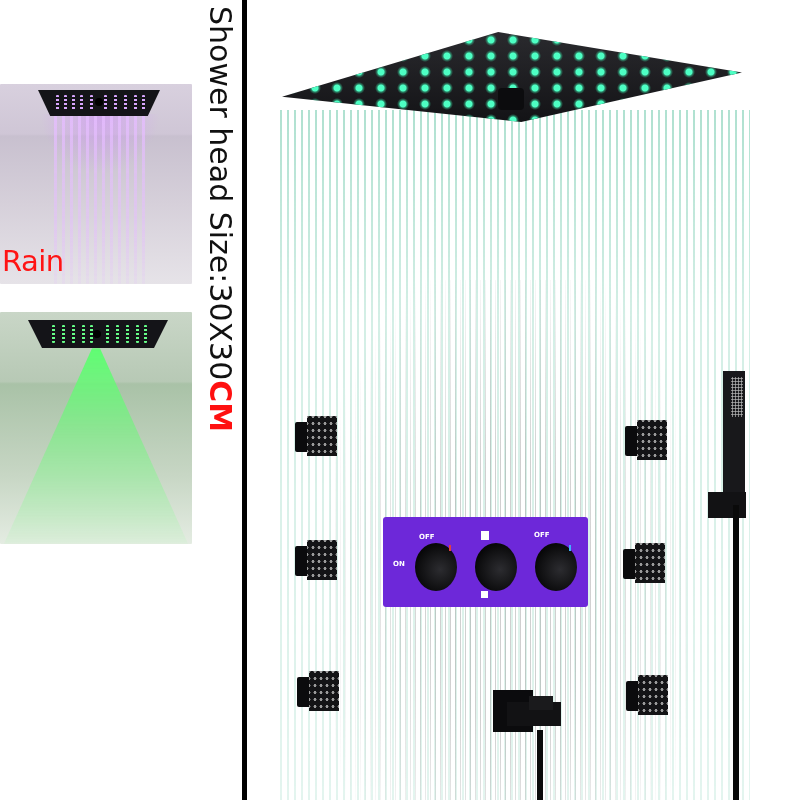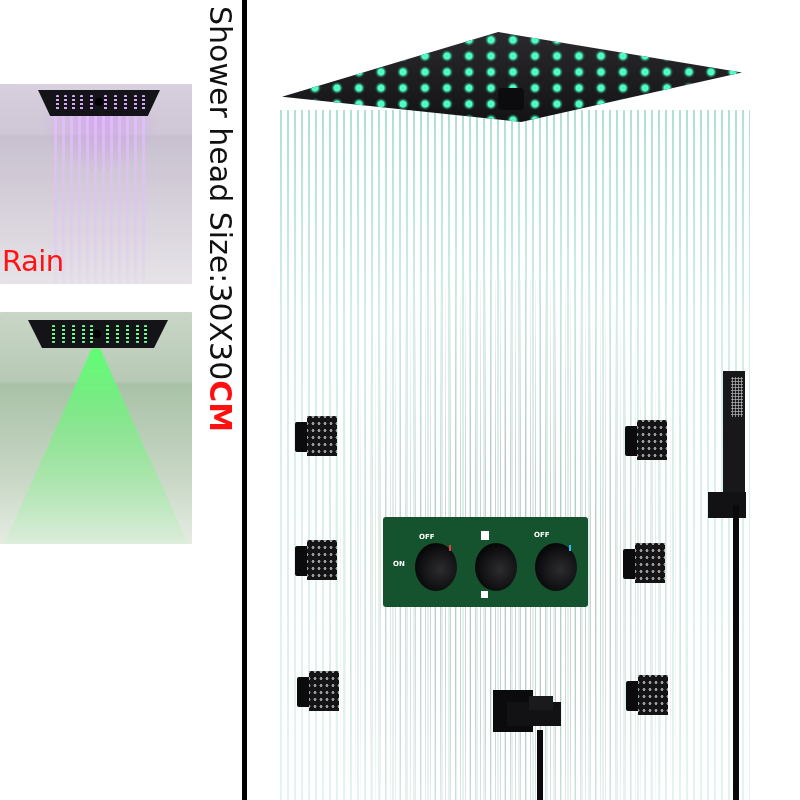--- a/index.html
+++ b/index.html
@@ -106,21 +106,21 @@
     }
     .jet .base { position: absolute; left: 0; top: 6px; width: 16px; height: 30px; background: #0b0b0d; border-radius: 2px; }
     .jet .face {
       position: absolute; left: 12px; top: 0; width: 30px; height: 40px; background: #141416;
       background-image: radial-gradient(circle, #9a9a9a 0 1.2px, transparent 1.8px);
       background-size: 6px 7px; background-position: 3px 4px;
     }
 
     .valve {
       position: absolute; left: 133px; top: 517px; width: 205px; height: 90px;
-      background: #14532d; border-radius: 3px;
+      background: #6d28d9; border-radius: 3px;
     }
     .valve .lbl { position: absolute; color: #fff; font-size: 7px; font-weight: bold; font-family: "DejaVu Sans", sans-serif; }
     .knob {
       position: absolute; width: 42px; height: 48px; top: 26px; border-radius: 50%;
       background: radial-gradient(circle at 60% 55%, #2c2c30, #080809 70%);
     }
     .knob .tick { position: absolute; right: 6px; top: 2px; width: 2px; height: 6px; }
     .sym { position: absolute; width: 8px; height: 9px; background: #fff; }
 
     .spout {

